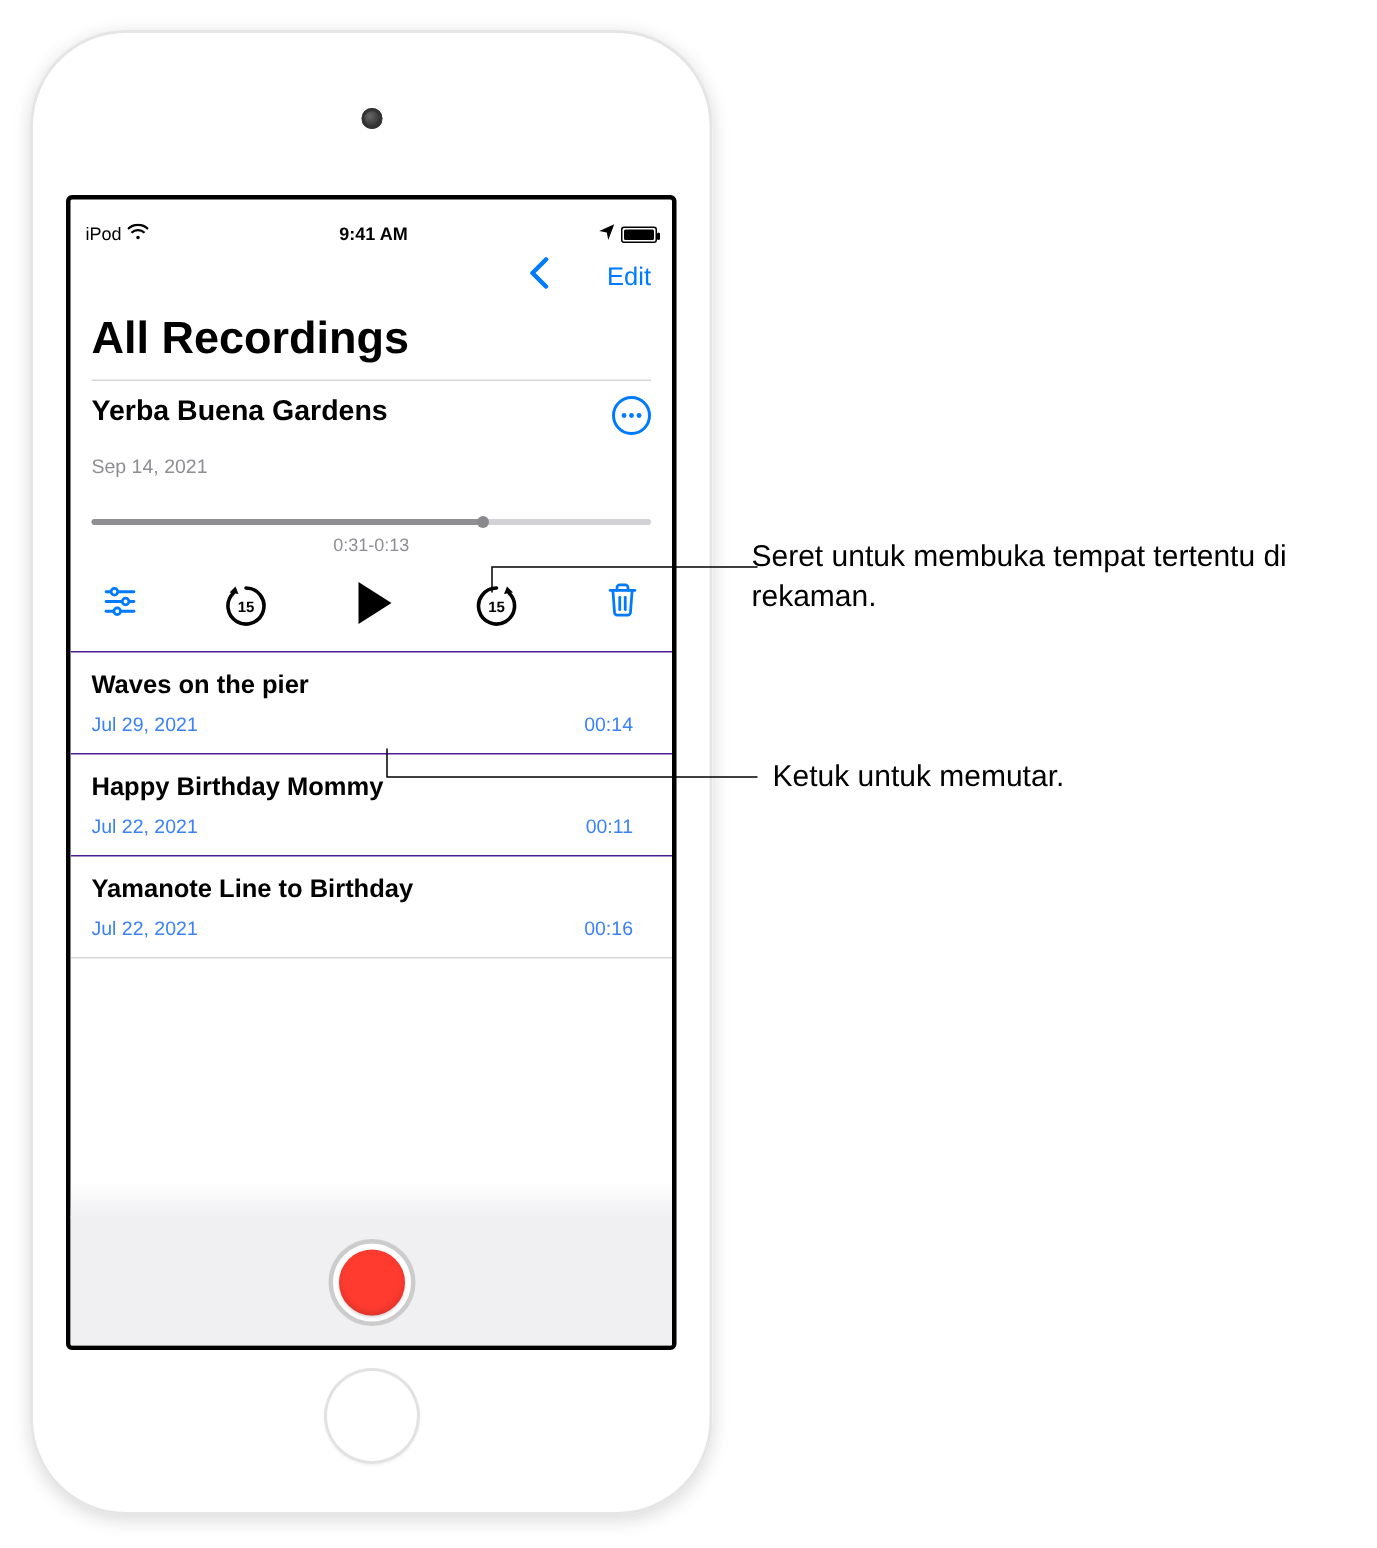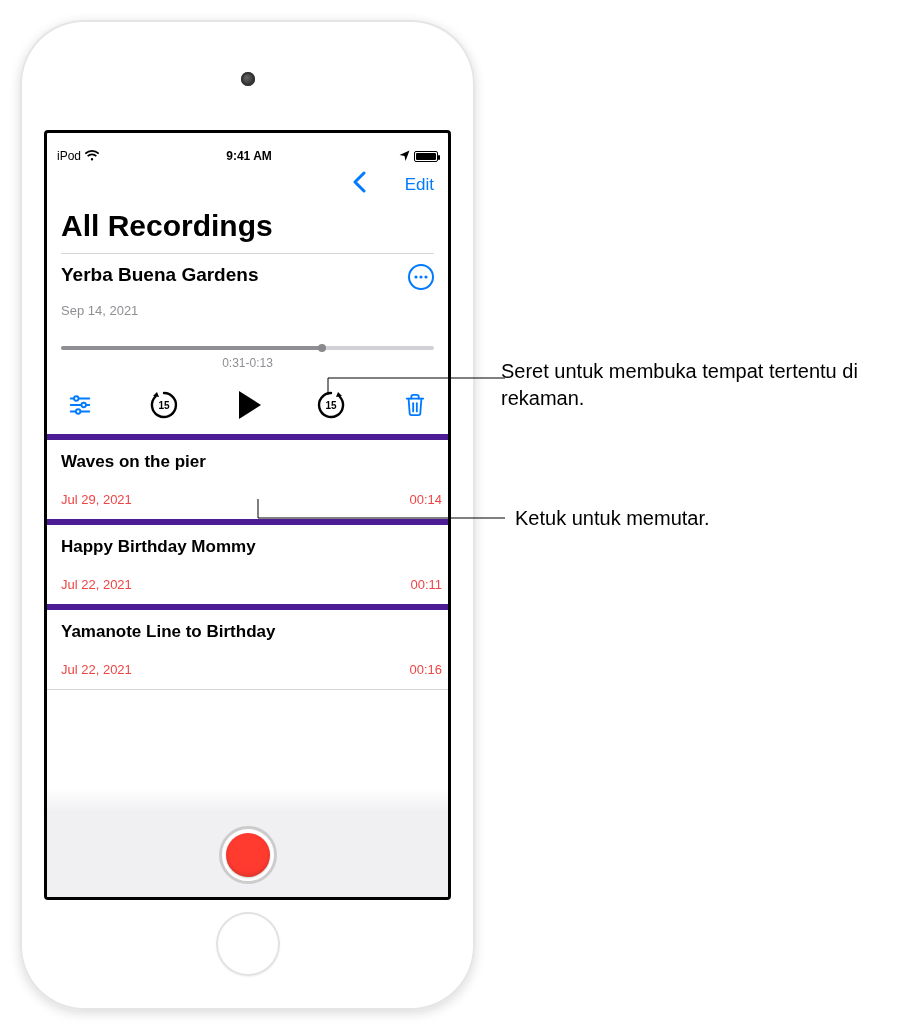--- a/index.html
+++ b/index.html
@@ -104,35 +104,35 @@
   .track { height:4px; background:#d1d1d6; border-radius:2px; position:relative;}
   .track-fill { position:absolute; left:0; top:0; bottom:0; width:70%; background:#8e8e93; border-radius:2px;}
   .knob { position:absolute; left:70%; top:50%; transform:translate(-50%,-50%); width:8px; height:8px; background:#8a8a8e; border-radius:50%;}
   .times { display:flex; justify-content:center; font-size:12px; color:#8e8e93; margin-top:6px;}
 
   .controls {
     display:flex; justify-content:space-between; align-items:center;
     margin-top: 18px;
     padding: 0 2px;
   }
-  .ctl { width:34px; height:34px; display:flex; align-items:center; justify-content:center;}
+  .ctl { width:34px; height:34px; display:flex; justify-content:center;}
   .icon-blue { color:#007aff; }
   .options-icon svg { width:26px; height:26px; }
   .skip-back, .skip-fwd { position:relative; }
   .play-triangle { width:0; height:0; border-left:22px solid #000; border-top:14px solid transparent; border-bottom:14px solid transparent; margin-left:4px;}
   .trash svg { width:22px; height:24px; }
 
   
   .list { flex:1; overflow:hidden; }
   .row {
-    padding:12px 6px 12px 14px;
-    border-top:6px solid #4c1d95;
+    padding:12px 26px 12px 14px;
+    border-top:1px solid #4c1d95;
   }
   .row .r-title { font-size:17px; font-weight:600; }
-  .row .r-sub { display:flex; justify-content:space-between; font-size:13px; color:#ef4444; margin-top:20px;}
+  .row .r-sub { display:flex; justify-content:space-between; font-size:13px; color:#3b82f6; margin-top:8px;}
   .row:last-child { border-bottom:1px solid #d7d7d7; }
 
   
   .recordbar {
     height:86px;
     background:#f0f0f3;
     display:flex; align-items:center; justify-content:center;
     border-top:1px solid #dcdcde;
     position:relative;
   }

